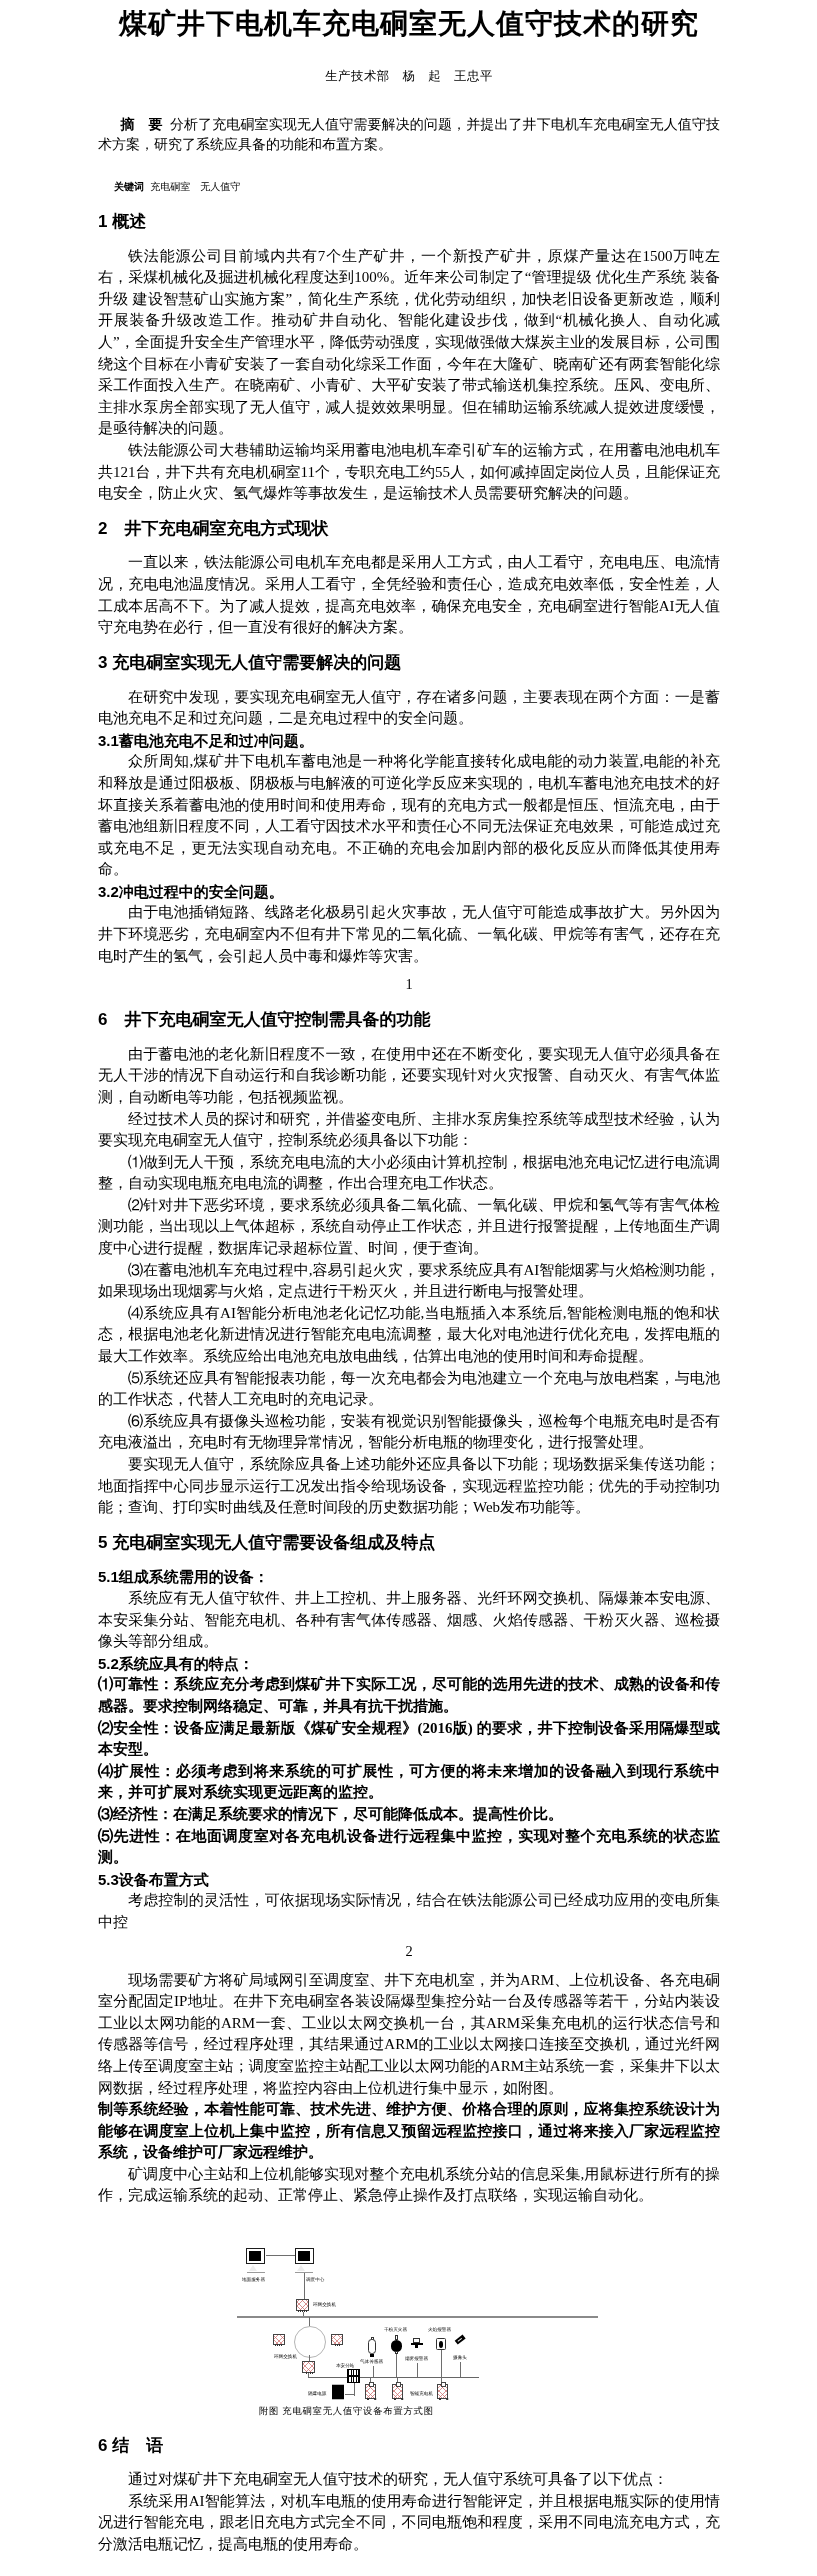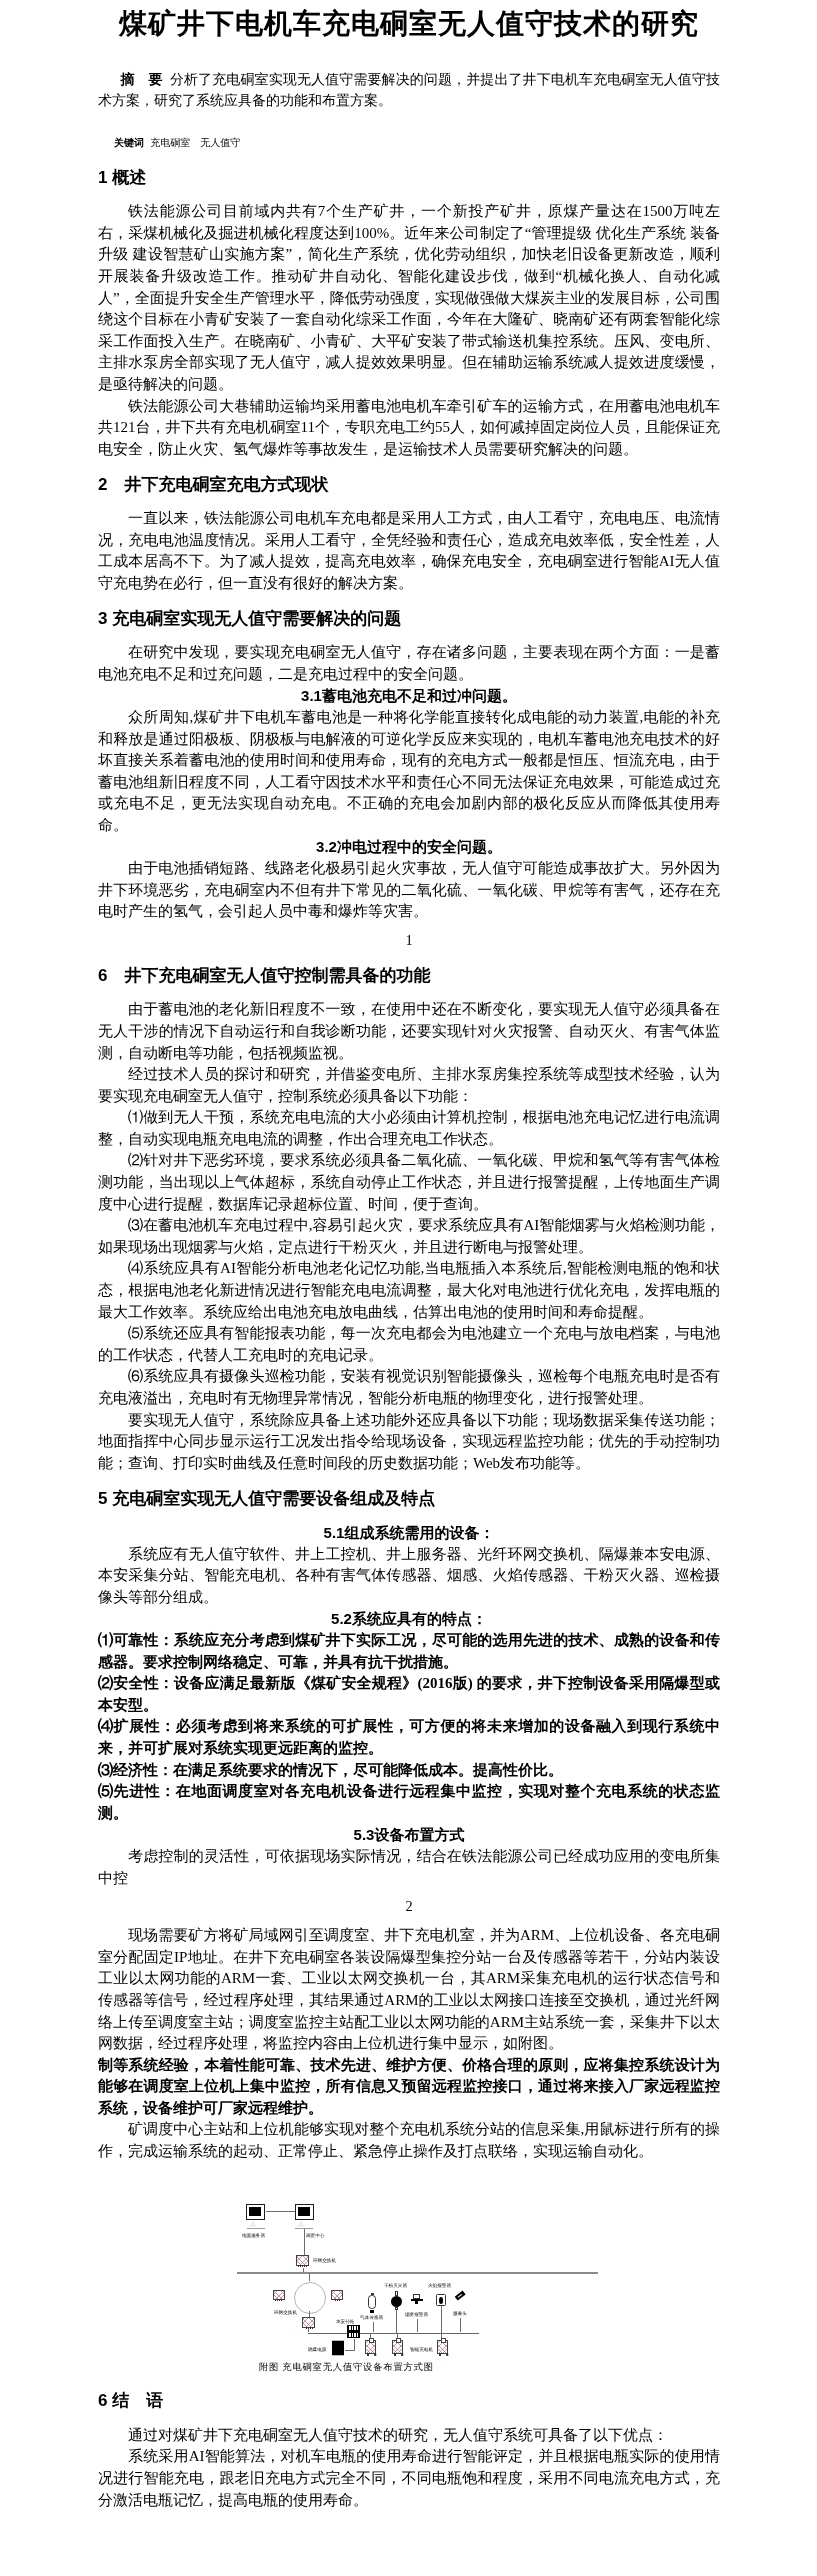--- a/index.html
+++ b/index.html
@@ -13,34 +13,34 @@
     font-family:"Liberation Serif", serif;
     overflow:hidden;
   }
   .title {
     font-family:"Liberation Sans", sans-serif;
     font-size:28px; line-height:33px; font-weight:bold;
     text-align:center; letter-spacing:1px; margin:0;
   }
   .byline { font-size:12.4px; line-height:14.4px; text-align:center; margin-top:29px; letter-spacing:0.5px; }
   .abs { font-size:14px; line-height:20.6px; text-align:justify; text-indent:1.6em; margin:30px 0 0 0; }
-  .abs b, .kw b, .bio b { font-family:Liberation Serif, serif;margin-top:12px; }
+  .abs b, .kw b, .bio b { font-family:Liberation Sans, sans-serif;margin-top:12px; }
   .abs b { margin-right:7.2px; }
   .kw { font-size:10px; line-height:20.6px; text-indent:1.6em; margin:21.6px 0 0 0; }
   .kw b { margin-right:6.2px; }
   h2.sec {
     font-family:"Liberation Sans", sans-serif;
     font-size:17px; line-height:24px; font-weight:bold;
     margin:12.4px 0 11.3px 0;
   }
   .p { font-size:15px; line-height:21.6px; text-align:justify; text-indent:2em; margin:0; }
   .p.noind { text-indent:0;font-weight:bold; }
   .sub {
     font-family:"Liberation Sans", sans-serif;
-    font-size:15px; line-height:21.6px; font-weight:bold; margin:0;text-align:center;
+    font-size:15px; line-height:21.6px; font-weight:bold; margin:0;
   }
   .pagenum { font-size:14.4px; line-height:21.6px; text-align:center; margin:7.2px 0; }
 
   
   .figure { position:relative; height:200px; margin-top:14.4px; }
   .fig-label { position:absolute; font-family:"Liberation Sans", sans-serif; font-size:4.6px; line-height:5.2px; white-space:nowrap; }
   .hline, .vline { position:absolute; background:#6e6e6e; }
   .hline { height:0.5px; } .vline { width:0.5px; }
   .bus1 { position:absolute; height:1.5px; background:#8a8a8a; }
   .bus2 { position:absolute; height:1px; background:#666; }
@@ -91,20 +91,21 @@
   .charger::before { content:""; position:absolute; top:-3.1px; right:1px; width:3.1px; height:2.6px; border:0.5px solid #444; background:#fff; }
   .charger::after { content:""; position:absolute; bottom:-2.1px; left:0.5px; height:2.1px; width:2.1px; background:#333; box-shadow:7.2px 0 0 #333; }
   .caption { position:absolute; left:161px; top:184px; font-size:9.3px; letter-spacing:0.8px;text-align:right; }
 </style>
 </head>
 <body>
 
 <div class="page">
 
   <h1 class="title">煤矿井下电机车充电硐室无人值守技术的研究</h1>
+  <div class="byline">生产技术部　杨　起　王忠平</div>
 
   <p class="abs"><b>摘　要</b><span>分析了充电硐室实现无人值守需要解决的问题，并提出了井下电机车充电硐室无人值守技术方案，研究了系统应具备的功能和布置方案。</span></p>
 
   <p class="kw"><b>关键词</b><span>充电硐室　无人值守</span></p>
 
   <h2 class="sec">1 概述</h2>
   <p class="p">铁法能源公司目前域内共有7个生产矿井，一个新投产矿井，原煤产量达在1500万吨左右，采煤机械化及掘进机械化程度达到100%。近年来公司制定了“管理提级 优化生产系统 装备升级 建设智慧矿山实施方案”，简化生产系统，优化劳动组织，加快老旧设备更新改造，顺利开展装备升级改造工作。推动矿井自动化、智能化建设步伐，做到“机械化换人、自动化减人”，全面提升安全生产管理水平，降低劳动强度，实现做强做大煤炭主业的发展目标，公司围绕这个目标在小青矿安装了一套自动化综采工作面，今年在大隆矿、晓南矿还有两套智能化综采工作面投入生产。在晓南矿、小青矿、大平矿安装了带式输送机集控系统。压风、变电所、主排水泵房全部实现了无人值守，减人提效效果明显。但在辅助运输系统减人提效进度缓慢，是亟待解决的问题。</p>
   <p class="p">铁法能源公司大巷辅助运输均采用蓄电池电机车牵引矿车的运输方式，在用蓄电池电机车共121台，井下共有充电机硐室11个，专职充电工约55人，如何减掉固定岗位人员，且能保证充电安全，防止火灾、氢气爆炸等事故发生，是运输技术人员需要研究解决的问题。</p>
 
   <h2 class="sec">2　井下充电硐室充电方式现状</h2>

